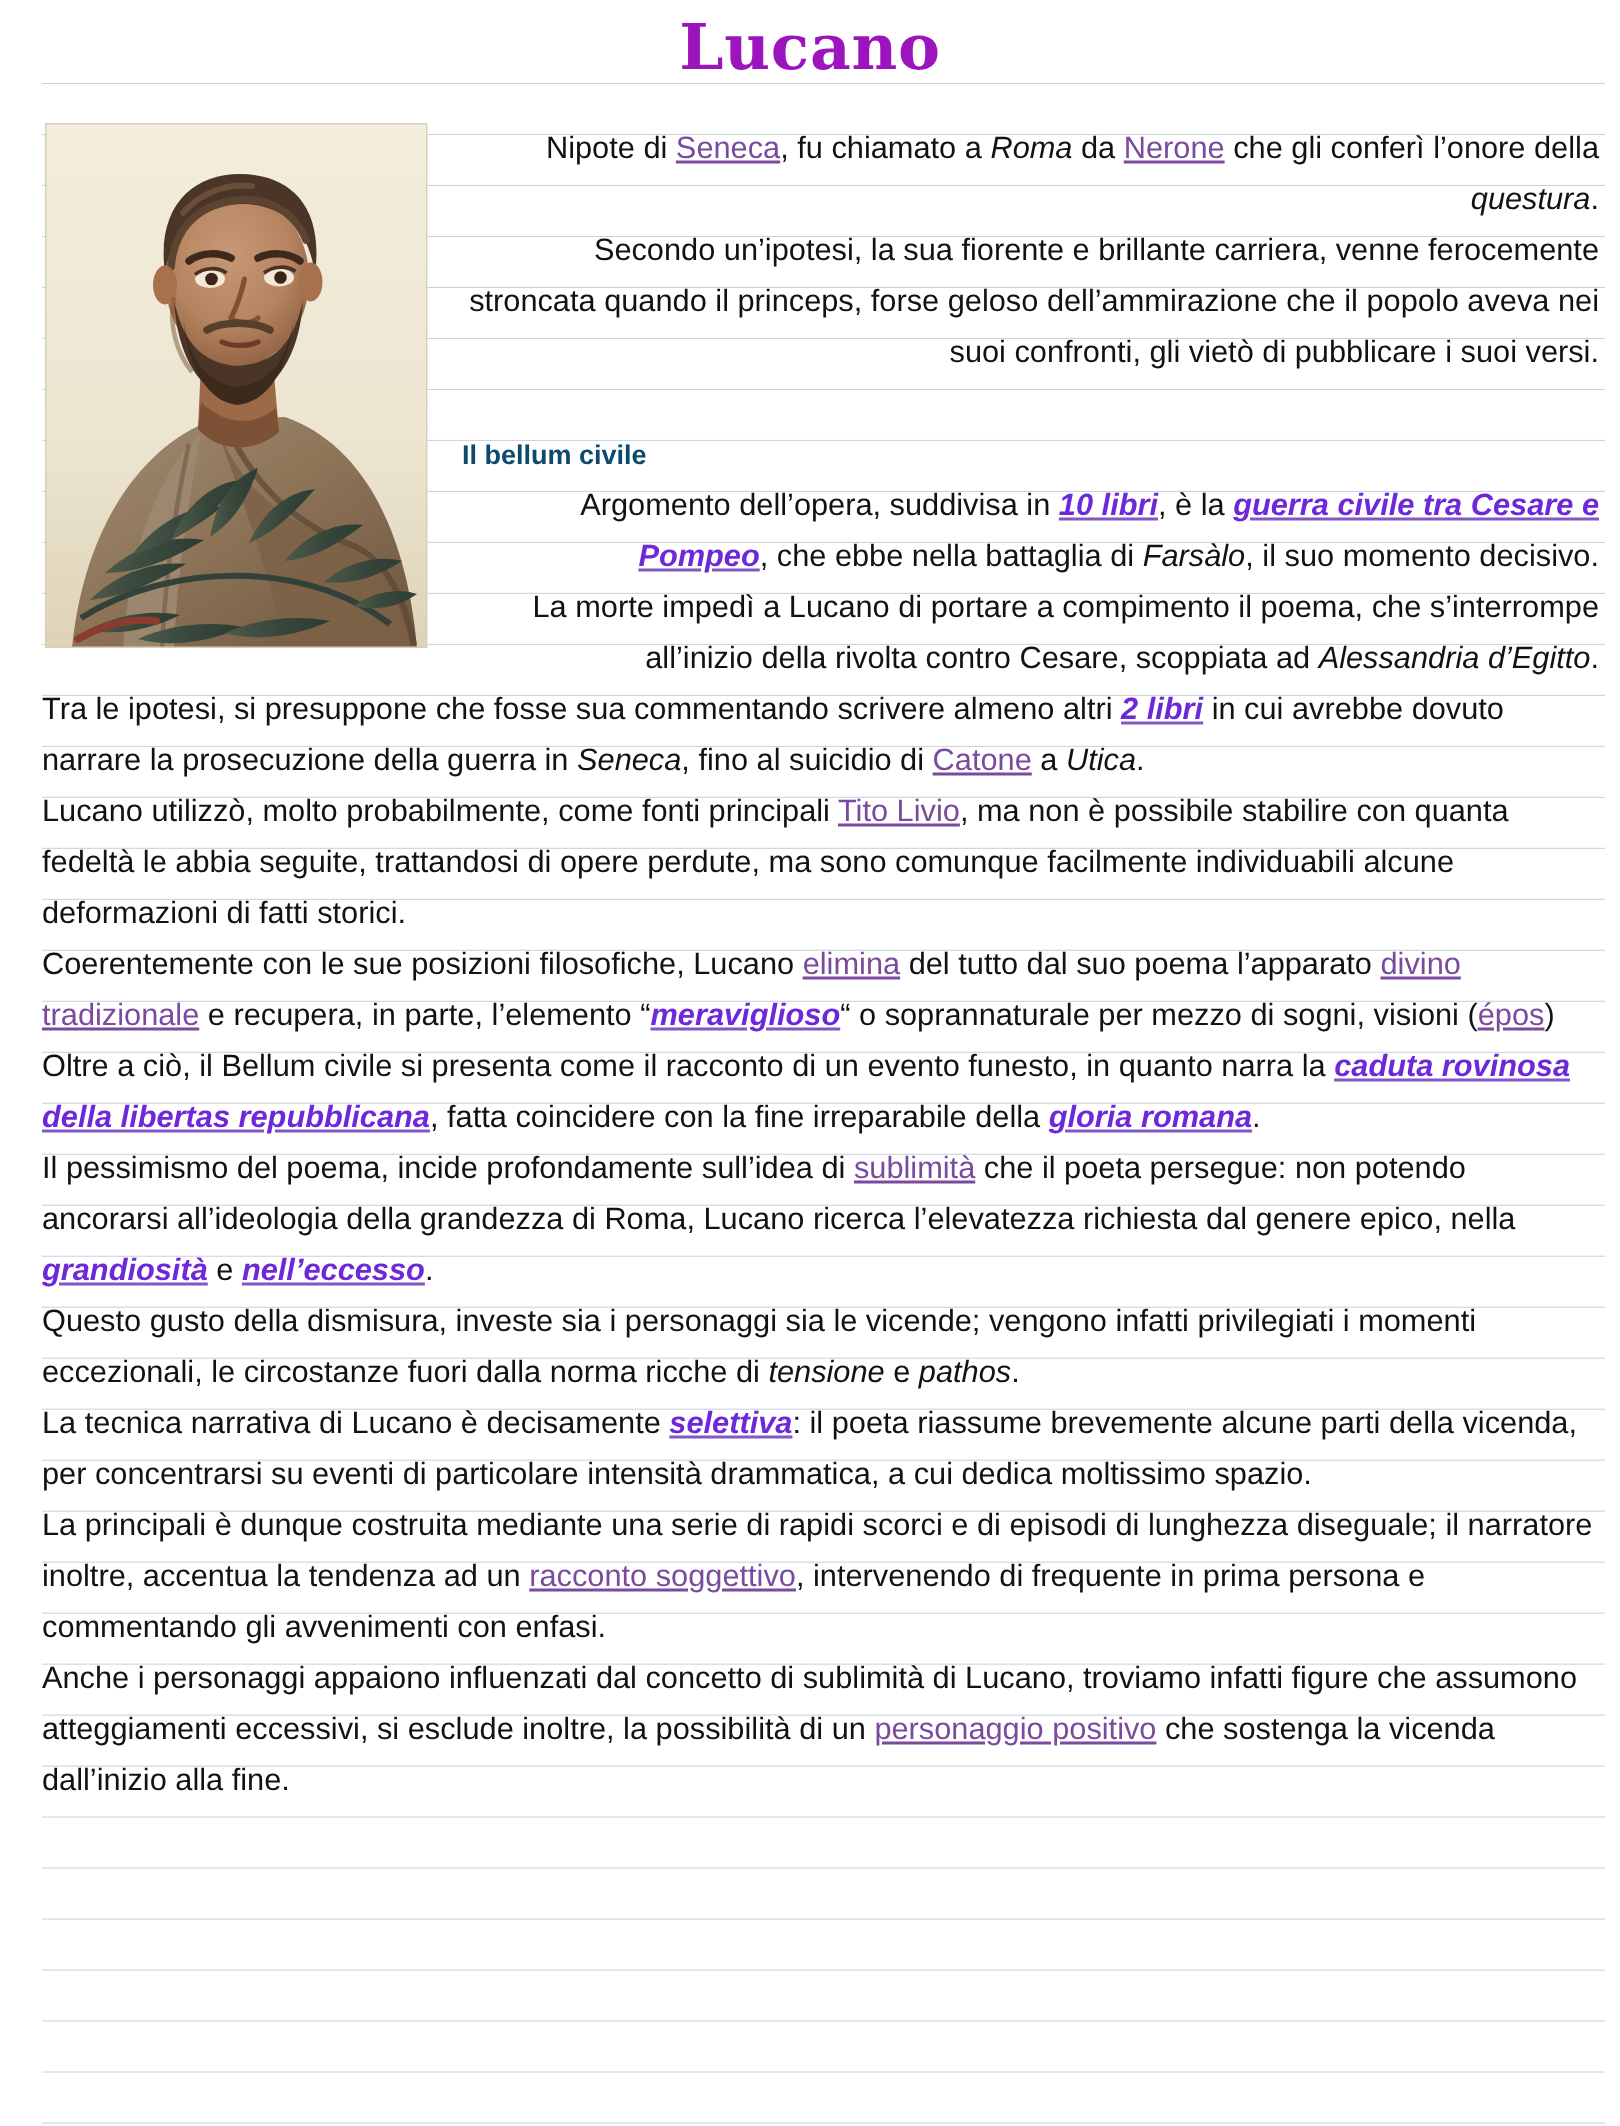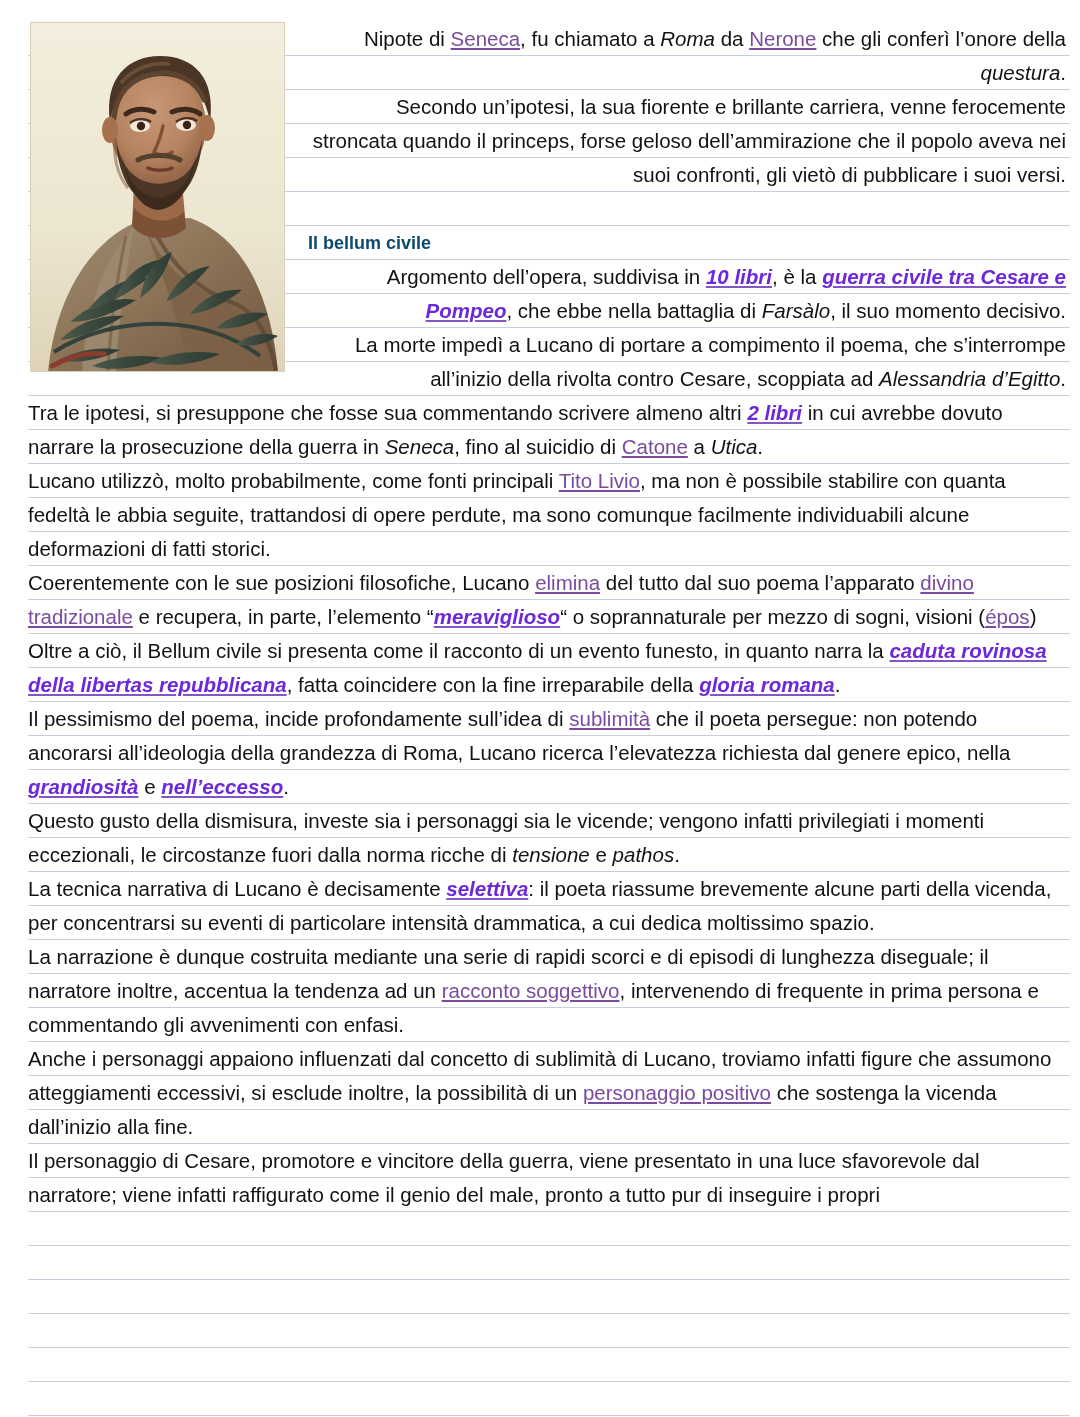--- a/index.html
+++ b/index.html
@@ -122,20 +122,21 @@
 </style>
 </head>
 <body>
 
 <div id="page">
 
   <div id="rules"></div>
 
   <div id="content">
 
+    <h1 class="page-title">Lucano</h1>
 
     <div class="top-block">
 
       <div class="portrait">
         <svg width="255" height="350" viewBox="0 0 255 350">
           <defs>
             <linearGradient id="bgq" x1="0" y1="0" x2="0" y2="1">
               <stop offset="0%" stop-color="#f3eedd"></stop>
               <stop offset="60%" stop-color="#ece5d0"></stop>
               <stop offset="100%" stop-color="#ded3b8"></stop>
@@ -246,22 +247,21 @@
 
       <p class="para"><span>Oltre a ciò, il Bellum civile si presenta come il racconto di un evento funesto, in quanto narra la </span><span class="lnk-em">caduta rovinosa della libertas repubblicana</span><span>, fatta coincidere con la fine irreparabile della </span><span class="lnk-em">gloria romana</span><span>.</span></p>
 
 
       <p class="para"><span>Il pessimismo del poema, incide profondamente sull’idea di </span><span class="lnk">sublimità</span><span> che il poeta persegue: non potendo ancorarsi all’ideologia della grandezza di Roma, Lucano ricerca l’elevatezza richiesta dal genere epico, nella </span><span class="lnk-em">grandiosità</span><span> e </span><span class="lnk-em">nell’eccesso</span><span>.</span></p>
 
       <p class="para"><span>Questo gusto della dismisura, investe sia i personaggi sia le vicende; vengono infatti privilegiati i momenti eccezionali, le circostanze fuori dalla norma ricche di </span><i class="it">tensione</i><span> e </span><i class="it">pathos</i><span>.</span></p>
 
       <p class="para"><span>La tecnica narrativa di Lucano è decisamente </span><span class="lnk-em">selettiva</span><span>: il poeta riassume brevemente alcune parti della vicenda, per concentrarsi su eventi di particolare intensità drammatica, a cui dedica moltissimo spazio.</span></p>
 
-      <p class="para"><span>La narrazione è dunque costruita mediante una serie di rapidi scorci e di episodi di lunghezza diseguale; il narratore inoltre, accentua la tendenza ad un </span><span class="lnk">racconto soggettivo</span><span>, intervenendo di frequente in prima persona e commentando gli avvenimenti con enfasi.</span></p>
+      <p class="para"><span>La principali è dunque costruita mediante una serie di rapidi scorci e di episodi di lunghezza diseguale; il narratore inoltre, accentua la tendenza ad un </span><span class="lnk">racconto soggettivo</span><span>, intervenendo di frequente in prima persona e commentando gli avvenimenti con enfasi.</span></p>
 
       <p class="para"><span>Anche i personaggi appaiono influenzati dal concetto di sublimità di Lucano, troviamo infatti figure che assumono atteggiamenti eccessivi, si esclude inoltre, la possibilità di un </span><span class="lnk">personaggio positivo</span><span> che sostenga la vicenda dall’inizio alla fine.</span></p>
 
-      <p class="para">Il personaggio di Cesare, promotore e vincitore della guerra, viene presentato in una luce sfavorevole dal narratore; viene infatti raffigurato come il genio del male, pronto a tutto pur di inseguire i propri</p>
 
     </div>
 
   </div>
 </div>
 
 </body></html>

